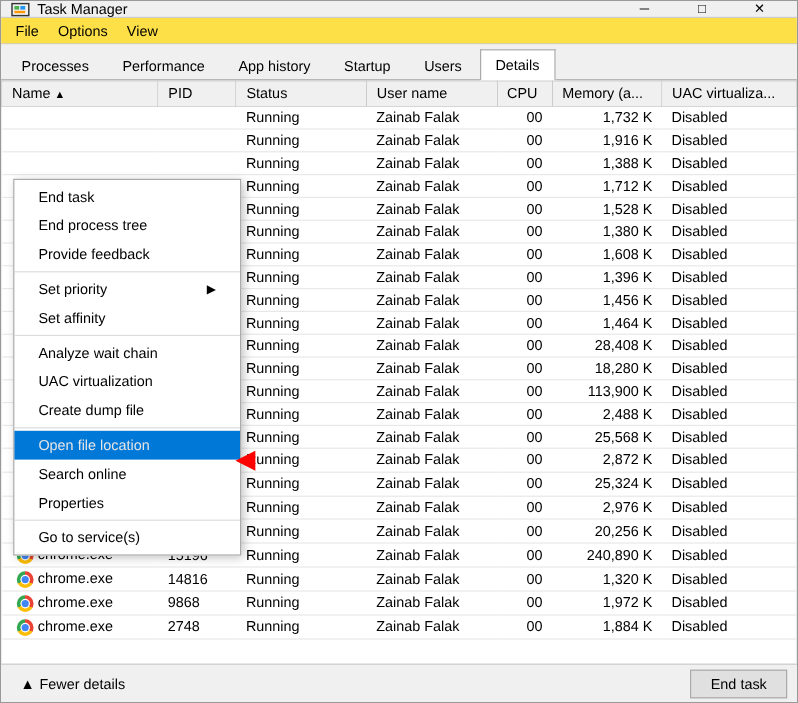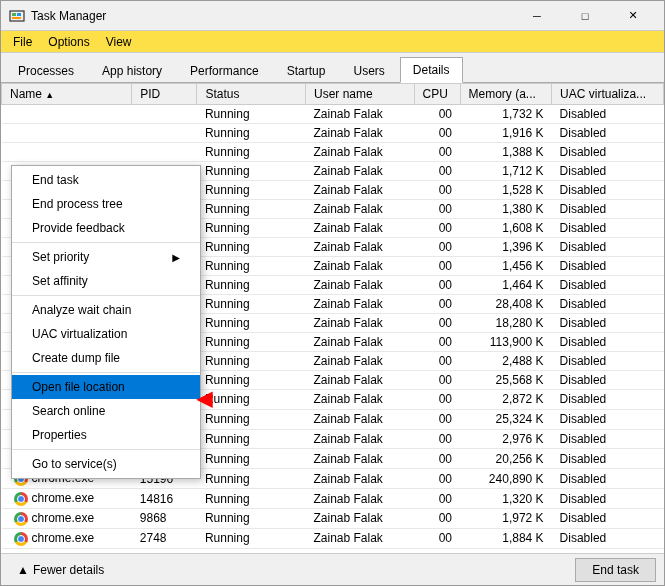--- a/index.html
+++ b/index.html
@@ -14,21 +14,21 @@
     .window {
       width: 665px;
       height: 586px;
       background: #ffffff;
       border: 1px solid #999;
       display: flex;
       flex-direction: column;
     }
     .title-bar {
       background: #f0f0f0;
-      height: 30px;
+      height: 14px;
       display: flex;
       align-items: center;
       padding: 0 8px;
       border-bottom: 1px solid #ccc;
       user-select: none;
     }
     .title-bar-icon {
       width: 16px;
       height: 16px;
       margin-right: 6px;
@@ -163,21 +163,21 @@
       padding: 2px 0;
     }
     .ctx-item {
       padding: 5px 20px;
       cursor: pointer;
       font-size: 12px;
       display: flex;
       align-items: center;
       justify-content: space-between;
     }
-    .ctx-item.highlighted { background: #0078d7; color: #000000; }
+    .ctx-item.highlighted { background: #0078d7; color: #e5e5e5; }
     .ctx-separator {
       height: 1px;
       background: #ddd;
       margin: 2px 0;
     }
     .ctx-arrow {
       font-size: 10px;
     }
     .highlighted-arrow {
       position: relative;
@@ -246,22 +246,22 @@
   </div>
 
   <div class="menu-bar">
     <div class="menu-item">File</div>
     <div class="menu-item">Options</div>
     <div class="menu-item">View</div>
   </div>
 
   <div class="tabs-bar">
     <div class="tab">Processes</div>
+    <div class="tab">Performance</div>
     <div class="tab">App history</div>
-    <div class="tab">Performance</div>
     <div class="tab">Startup</div>
     <div class="tab">Users</div>
     <div class="tab active">Details</div>
   </div>
 
   <div class="content-area">
     <div class="table-scroll">
       <table>
         <thead>
           <tr>

